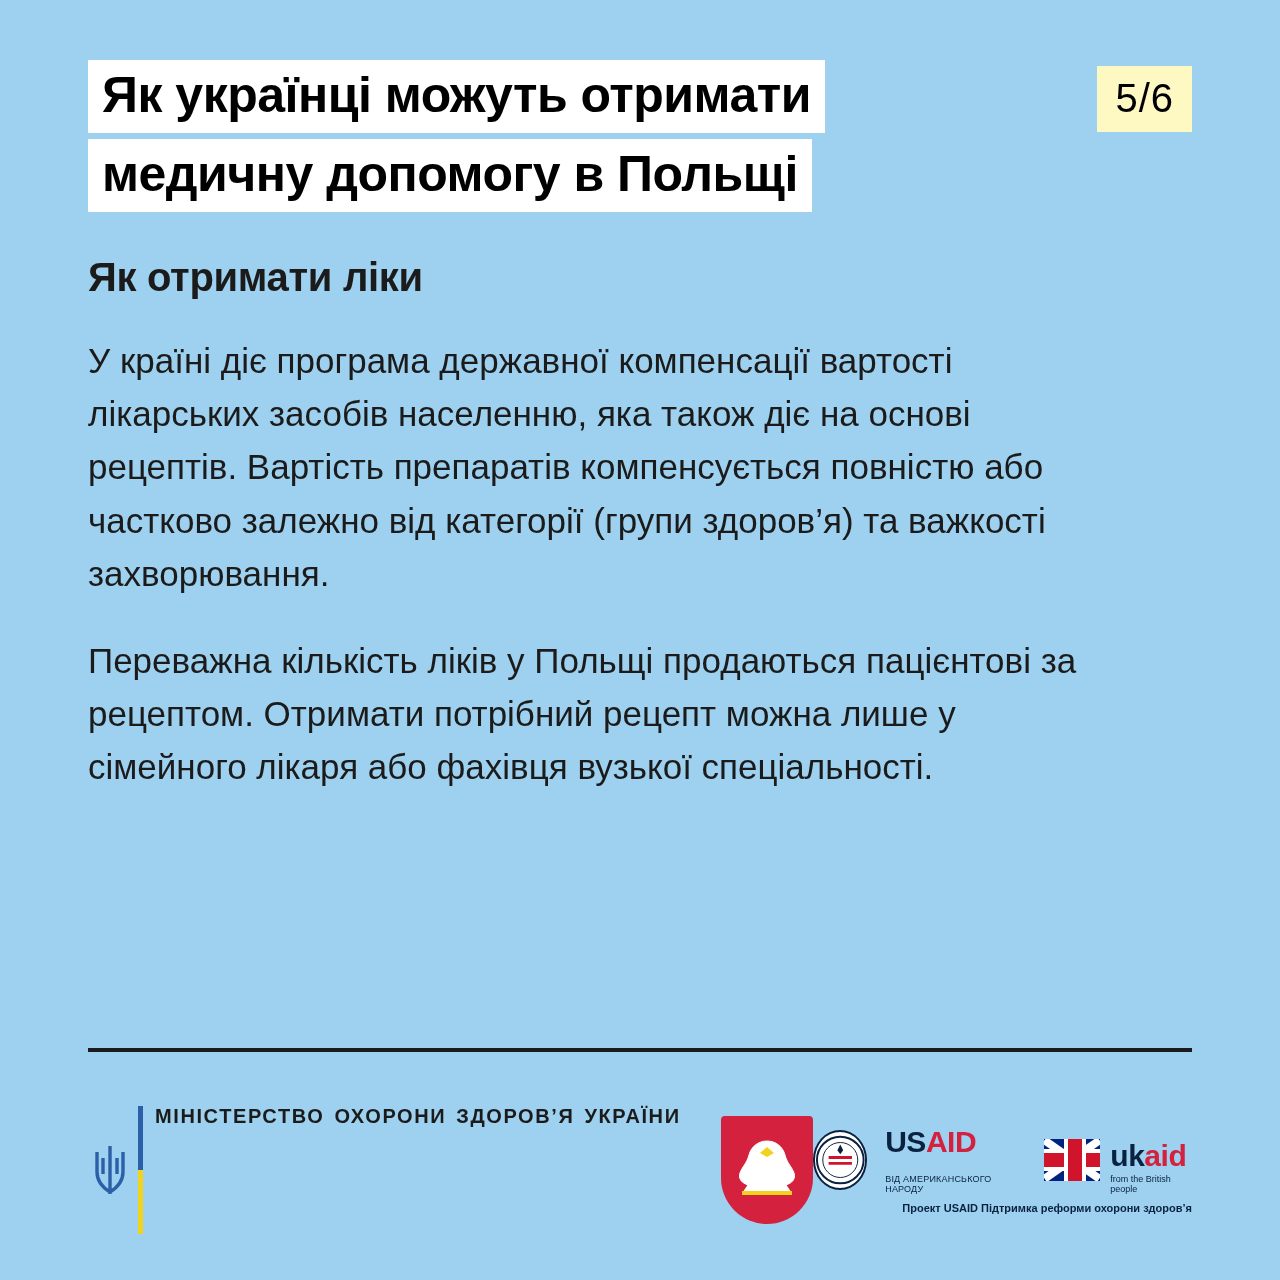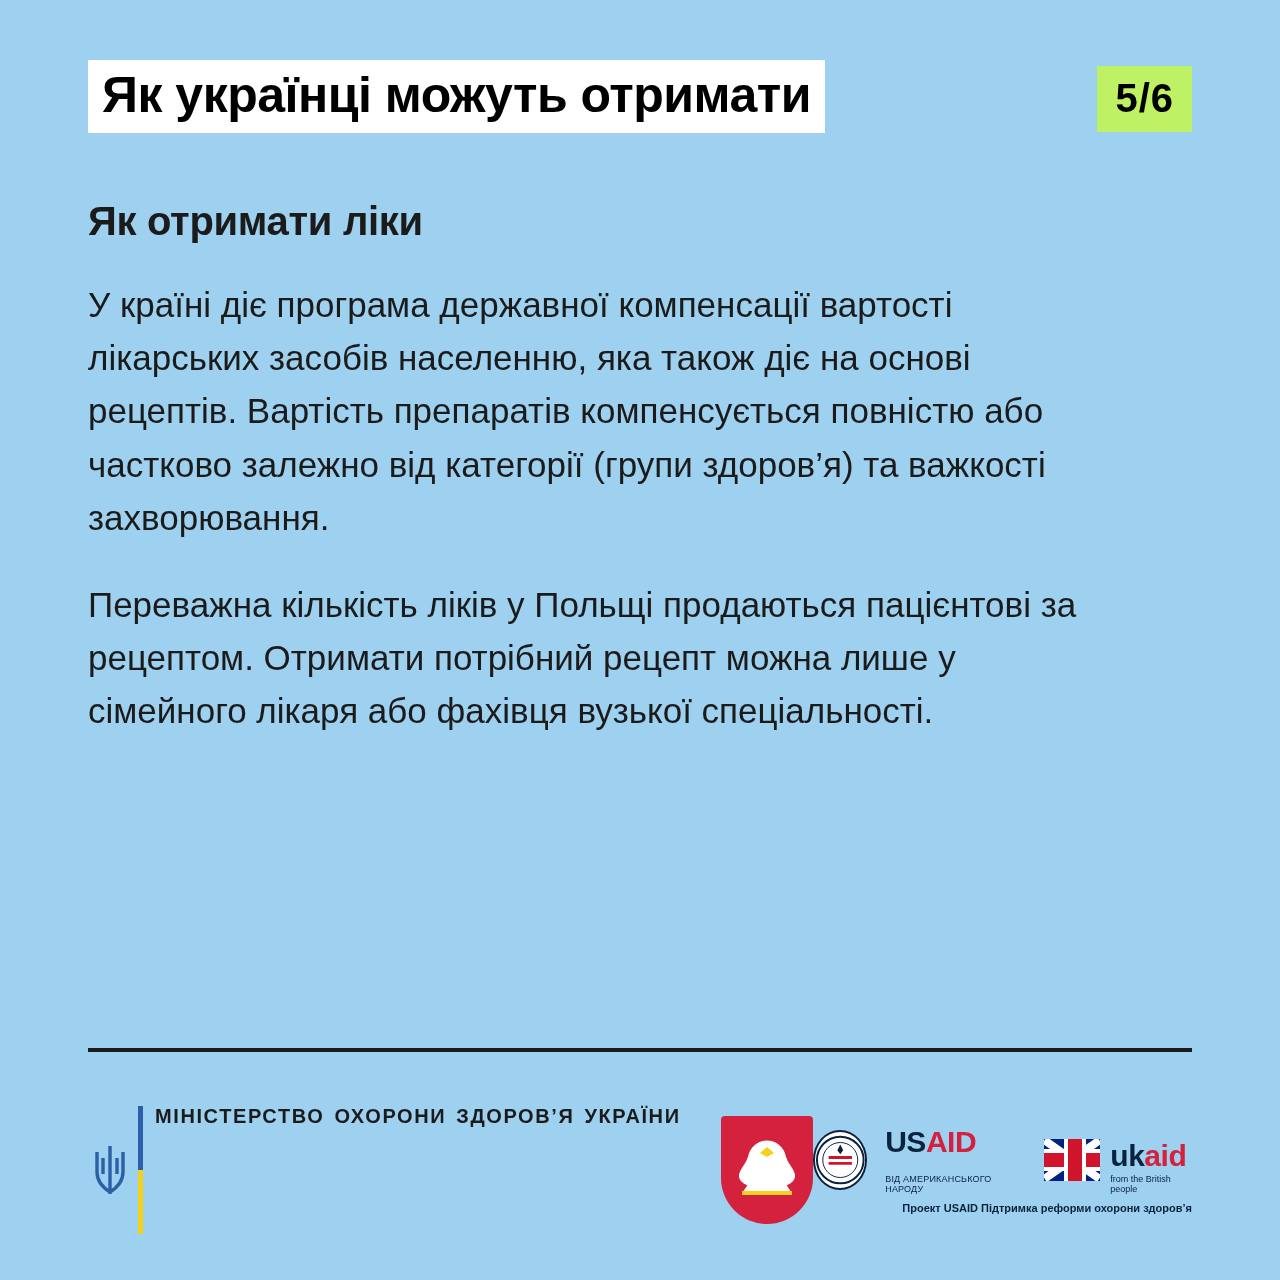--- a/index.html
+++ b/index.html
@@ -37,32 +37,32 @@
     line-height: 1.30;
     letter-spacing: -0.5px;
     padding: 3px 14px 5px 14px;
     margin: 0 0 6px 0;
     white-space: nowrap;
   }
   .page-badge {
     position: absolute;
     top: 6px;
     right: 0;
-    background: #bef264;
+    background: #fef9c3;
     color: #000000;
     font-size: 40px;
-    font-weight: bold;
+    font-weight: normal;
     line-height: 1;
     padding: 12px 18px 14px 18px;
     letter-spacing: 1px;
   }
 
   
   .content {
-    margin-top: 60px;
+    margin-top: 37px;
   }
   .subtitle {
     font-size: 40px;
     font-weight: bold;
     color: #1b1b1b;
     margin: 0 0 34px 0;
     letter-spacing: -0.3px;
   }
   .para {
     font-size: 35px;
@@ -255,20 +255,21 @@
   }
 </style>
 </head>
 <body>
 
 <div class="card">
 
   <div class="header">
     <div class="title-block">
       <div class="title-line">Як українці можуть отримати</div><br>
+      <div class="title-line">медичну допомогу в Польщі</div>
     </div>
     <div class="page-badge">5/6</div>
   </div>
 
   <div class="content">
     <h2 class="subtitle">Як отримати ліки</h2>
     <p class="para">У країні діє програма державної компенсації вартості лікарських засобів населенню, яка також діє на основі рецептів. Вартість препаратів компенсується повністю або частково залежно від категорії (групи здоров’я) та важкості захворювання.</p>
     <p class="para">Переважна кількість ліків у Польщі продаються пацієнтові за рецептом. Отримати потрібний рецепт можна лише у сімейного лікаря або фахівця вузької спеціальності.</p>
   </div>
 

